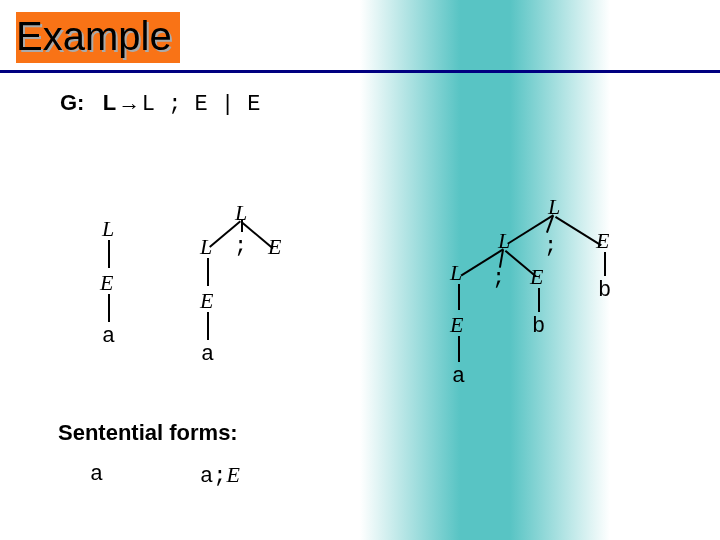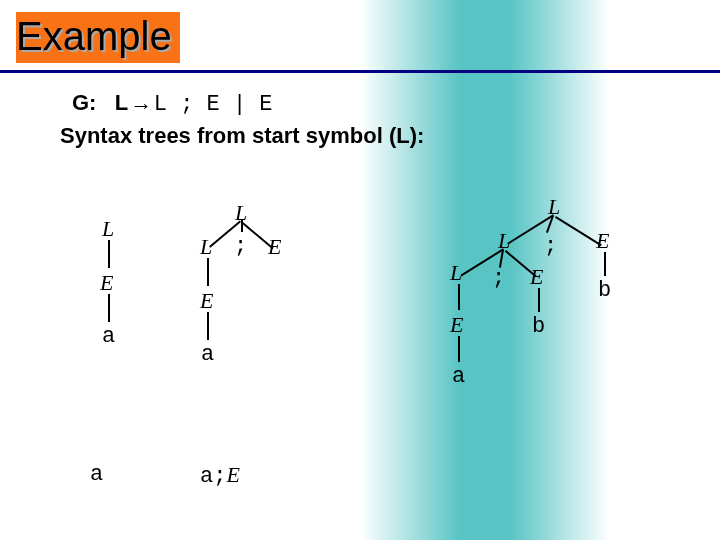--- a/index.html
+++ b/index.html
@@ -46,21 +46,21 @@
   .content {
     position: absolute;
     top: 90px;
     left: 60px;
     width: 620px;
     z-index: 2;
     font-family: Verdana, Arial, sans-serif;
     font-size: 22px;
     color: #000;
   }
-  .grammar-line1 { position: relative; margin-left: 12px; }
+  .grammar-line1 { position: relative; }
   .grammar-line2 { position: relative; margin-left: 36px; }
   .mono { font-family: "Courier New", monospace; }
   .syntax-line { margin-top: 6px; font-weight: bold; }
   .content-area {
     position: absolute;
     top: 190px;
     left: 0;
     width: 720px;
     height: 350px;
     z-index: 2;
@@ -105,21 +105,20 @@
 <div class="hline"></div>
 
 <div class="content">
   <div class="grammar-line1">
     <span style="font-weight:bold">G:</span>
     <span style="font-weight:bold">&nbsp;</span>
     <span style="font-weight:bold">L</span>
     <span class="mono">→</span>
     <span class="mono">L ; E | E</span>
   </div>
-  <div class="syntax-line">Syntax trees from start symbol (L):</div>
 </div>
 
 <div class="content-area">
 
   <div class="node" style="left:102px; top:26px;">L</div>
   <div class="vline" style="left:108px; top:50px; height:28px;"></div>
   <div class="node" style="left:100px; top:80px;">E</div>
   <div class="vline" style="left:108px; top:104px; height:28px;"></div>
   <div class="node nonitalic" style="left:102px; top:134px; font-family:'Courier New',monospace;">a</div>
 
@@ -153,17 +152,18 @@
   <div class="sym" style="left:492px; top:76px;">;</div>
   <div class="node" style="left:530px; top:74px;">E</div>
   <div class="vline" style="left:538px; top:98px; height:24px;"></div>
   <div class="node nonitalic" style="left:532px; top:124px; font-family:'Courier New',monospace;">b</div>
 
   <div class="vline" style="left:458px; top:94px; height:26px;"></div>
   <div class="node" style="left:450px; top:122px;">E</div>
   <div class="vline" style="left:458px; top:146px; height:26px;"></div>
   <div class="node nonitalic" style="left:452px; top:174px; font-family:'Courier New',monospace;">a</div>
 
+  <div class="sent-label" style="left:58px; top:230px;">Sentential forms:</div>
   <div class="sent-form" style="left:90px; top:272px;">a</div>
   <div class="sent-form" style="left:200px; top:272px;">
     <span>a;</span><span class="italic">E</span>
   </div>
 </div>
 
 </body></html>

